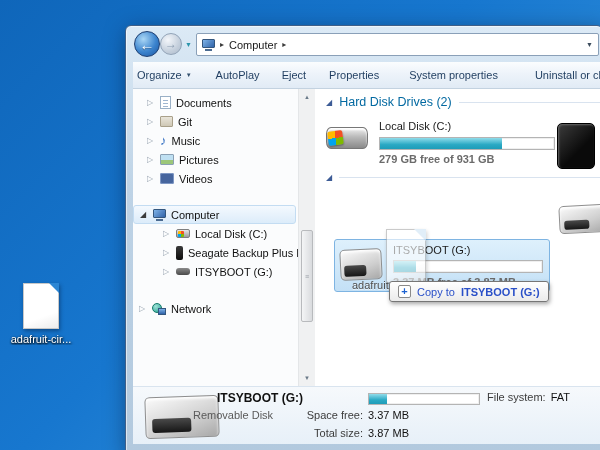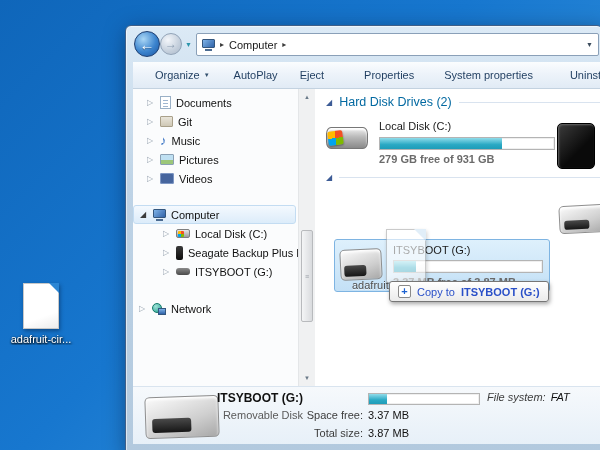--- a/index.html
+++ b/index.html
@@ -122,25 +122,25 @@
     box-shadow:1px 2px 4px rgba(0,0,0,.35); white-space:nowrap; }
   #drag-tip .plus { width:13px; height:13px; background:#fff; border:1px solid #8a8a8a; border-radius:2px;
     color:#1d62d1; font-weight:bold; font-size:11px; line-height:11px; display:flex; align-items:center; justify-content:center; }
   #drag-tip .act { color:#2a50c8; }
   #drag-tip .tgt { color:#2a50c8; font-weight:bold; }
   
   #details { position:absolute; left:7px; top:360px; width:471px; height:58px;
     background:linear-gradient(#f6f9fc,#e7f0f8); border-top:1px solid #d9e4ef; }
   #d-icon { position:absolute; left:12px; top:9px; width:74px; height:42px; transform:rotate(-2deg); }
   .d-name { position:absolute; left:60px; top:4px; width:110px; text-align:right; font-weight:bold; font-size:12px; color:#111; }
-  .d-type { position:absolute; left:60px; top:22px; width:110px; text-align:right; color:#5a5a5a; }
+  .d-type { position:absolute; left:60px; top:22px; width:110px; color:#5a5a5a; }
   .d-lab { position:absolute; width:60px; text-align:right; color:#3c3c3c; }
   .d-val { position:absolute; left:235px; color:#111; }
   #d-bar { position:absolute; left:235px; top:6px; width:112px; height:12px; }
-  #d-fs { position:absolute; left:354px; top:4px; display:flex; gap:5px;font-style:italic; }
+  #d-fs { position:absolute; left:354px; top:4px; display:flex; gap:5px; }
   #d-fs .lab { color:#3c3c3c; } #d-fs .val { color:#111; }
 </style>
 </head>
 <body>
 
 <div class="desk-icon">
   <div class="desk-page">
       <span class="fold"></span>
     </div>
   <div class="desk-label">adafruit-cir...</div>
@@ -160,31 +160,31 @@
         <span class="scr"></span>
         <span class="base"></span>
       </span>
     <span class="crumb-sep">▸</span>
     <span class="crumb-label">Computer</span>
     <span class="crumb-sep">▸</span>
     <span id="addr-drop">▼</span>
   </div>
 
   <div id="toolbar">
-    <span class="tb-item" style="margin-left:22px">
+    <span class="tb-item" style="margin-left:4px">
       <span>Organize</span>
       <span class="tb-arrow">▼</span>
     </span>
     <span class="tb-item" style="margin-left:24px">
         <span>AutoPlay</span>
       </span>
     <span class="tb-item" style="margin-left:22px">
         <span>Eject</span>
       </span>
-    <span class="tb-item" style="margin-left:40px">
+    <span class="tb-item" style="margin-left:23px">
         <span>Properties</span>
       </span>
     <span class="tb-item" style="margin-left:30px">
         <span>System properties</span>
       </span>
     <span class="tb-item" style="margin-left:37px">
         <span>Uninstall or ch</span>
       </span>
   </div>
 

